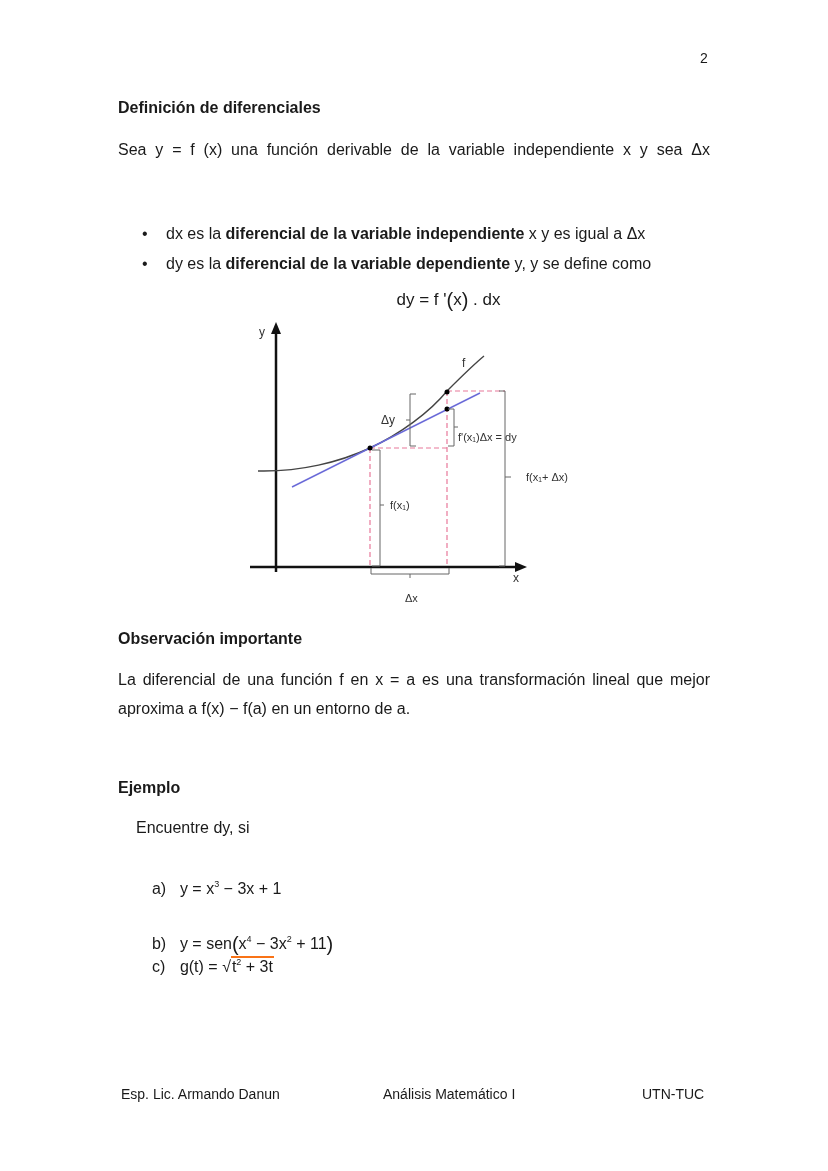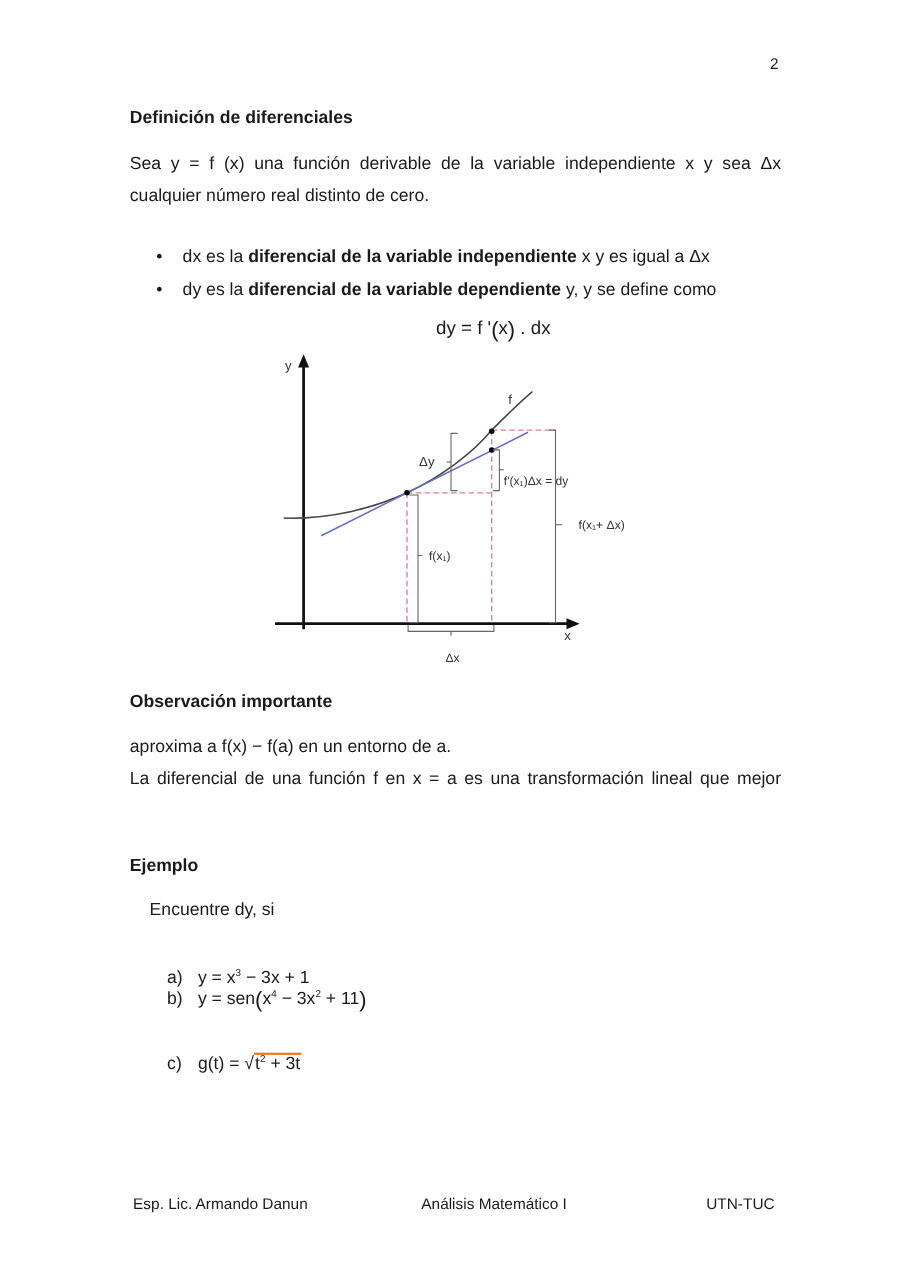--- a/index.html
+++ b/index.html
@@ -22,21 +22,20 @@
 </style>
 </head>
 <body>
 
 <div class="abs page-num">2</div>
 
 <div class="abs h" style="top:99px;">Definición de diferenciales</div>
 
 <div class="abs p" style="top:135px;">
   <div style="text-align:justify; text-align-last:justify;">Sea y = f (x) una función derivable de la variable independiente x y sea Δx</div>
-  <div>cualquier número real distinto de cero.</div>
 </div>
 
 <div class="abs bullet-row" style="top:209px;">
   <span class="dot">•</span><span>dx</span><span style="white-space:pre"> es la </span><b>diferencial de la variable independiente</b><span style="white-space:pre"> x y es igual a Δx</span>
 </div>
 <div class="abs bullet-row" style="top:239px;">
   <span class="dot">•</span><span>dy</span><span style="white-space:pre"> es la </span><b>diferencial de la variable dependiente</b><span style="white-space:pre"> y, y se define como</span>
 </div>
 
 <div class="abs formula" style="left:387px; top:269px; white-space:pre;">
@@ -88,32 +87,32 @@
 
   <text x="381" y="424" font-size="12">Δy</text>
   <text x="458" y="441" font-size="11">f'(x₁)Δx = dy</text>
   <text x="390" y="509" font-size="11">f(x₁)</text>
   <text x="526" y="481" font-size="11">f(x₁+ Δx)</text>
   <text x="405" y="602" font-size="11">Δx</text>
 </svg>
 
 <div class="abs h" style="top:630px;">Observación importante</div>
 <div class="abs p" style="top:665px;">
+  <div style="text-align:justify; text-align-last:justify;">La diferencial de una función f en x = a es una transformación lineal que mejor</div>
   <div>aproxima a f(x) − f(a) en un entorno de a.</div>
-  <div style="text-align:justify; text-align-last:justify;">La diferencial de una función f en x = a es una transformación lineal que mejor</div>
 </div>
 
 <div class="abs h" style="top:779px;">Ejemplo</div>
 <div class="abs" style="left:118px; top:819px; font-size:16px;margin-left:18px;">Encuentre dy, si</div>
 
 <div class="abs ex-row" style="top:861px; white-space:pre;">
   <span class="lbl">a)</span><span>y = x</span><sup>3</sup><span> − 3x + 1</span>
 </div>
 
-<div class="abs ex-row" style="top:880px; white-space:pre;">
+<div class="abs ex-row" style="top:915px; white-space:pre;">
   <span class="lbl">b)</span><span>y = sen</span><span class="paren">(</span><span>x</span><sup>4</sup><span> − 3x</span><sup>2</sup><span> + 11</span><span class="paren">)</span>
 </div>
 
 <div class="abs ex-row" style="top:939px; white-space:pre;">
   <span class="lbl">c)</span><span>g(t) = √</span><span class="sqrt"><span>t</span><sup>2</sup><span> + 3t</span></span>
 </div>
 
 <div class="abs footer" style="left:121px;">Esp. Lic. Armando Danun</div>
 <div class="abs footer" style="left:383px;">Análisis Matemático I</div>
 <div class="abs footer" style="left:642px;">UTN-TUC</div>

